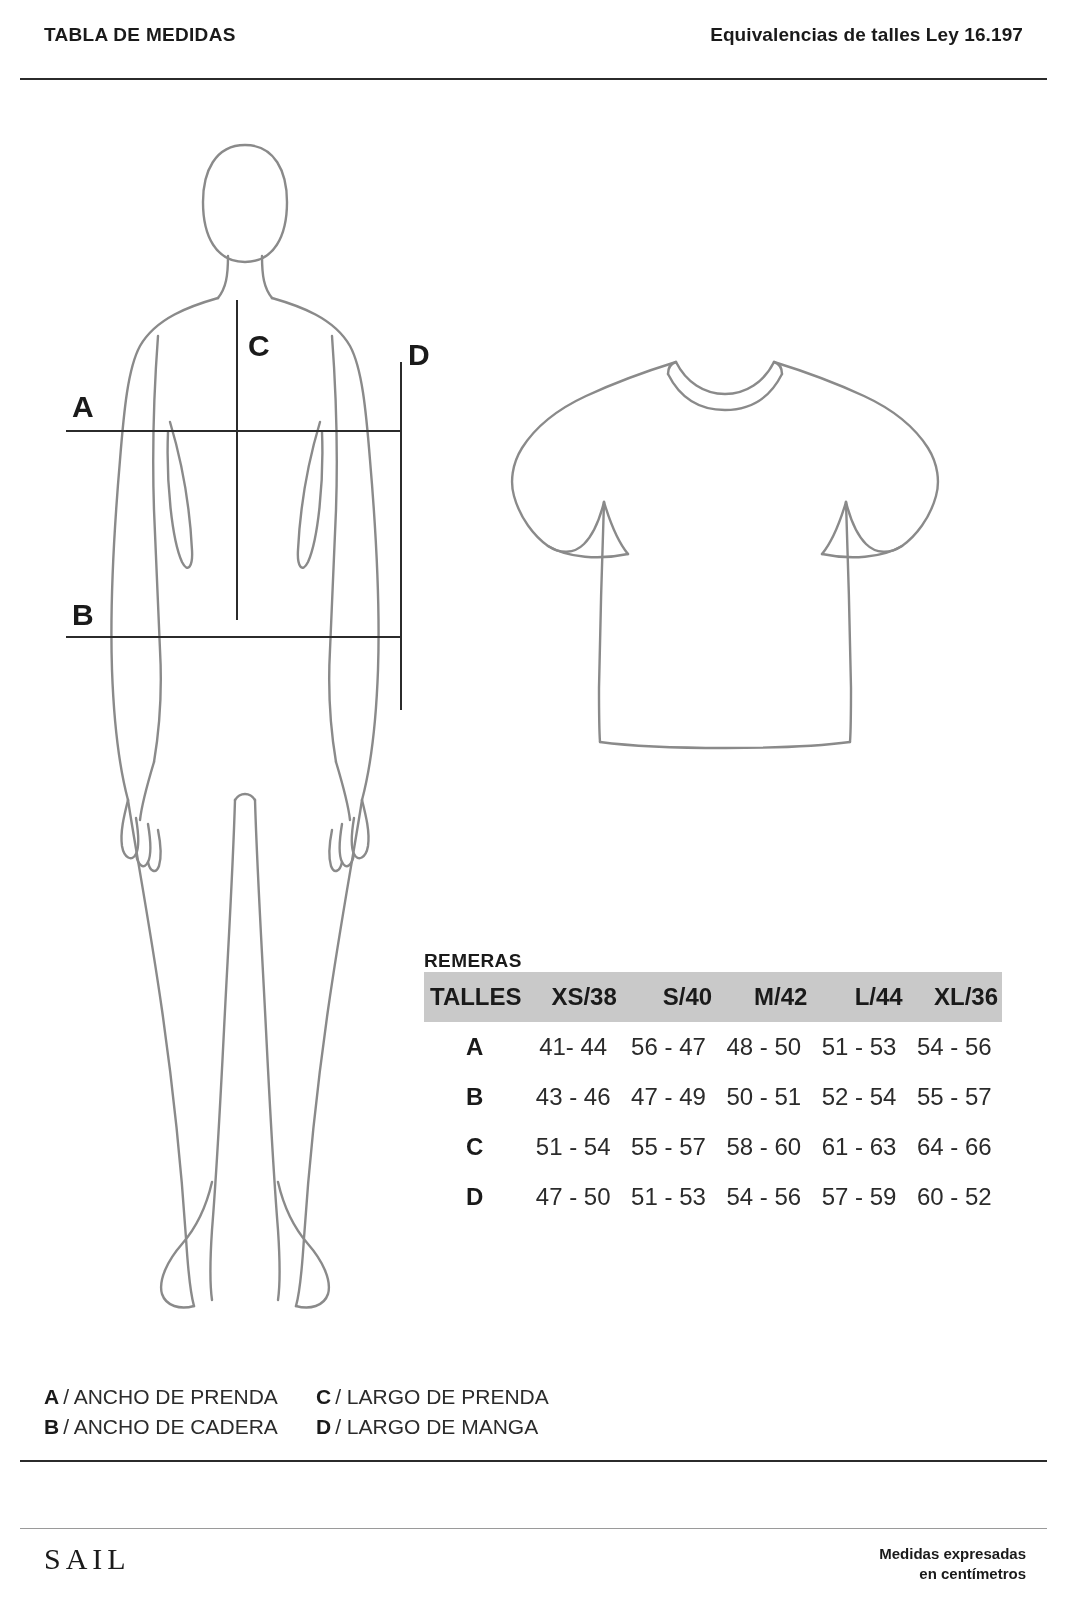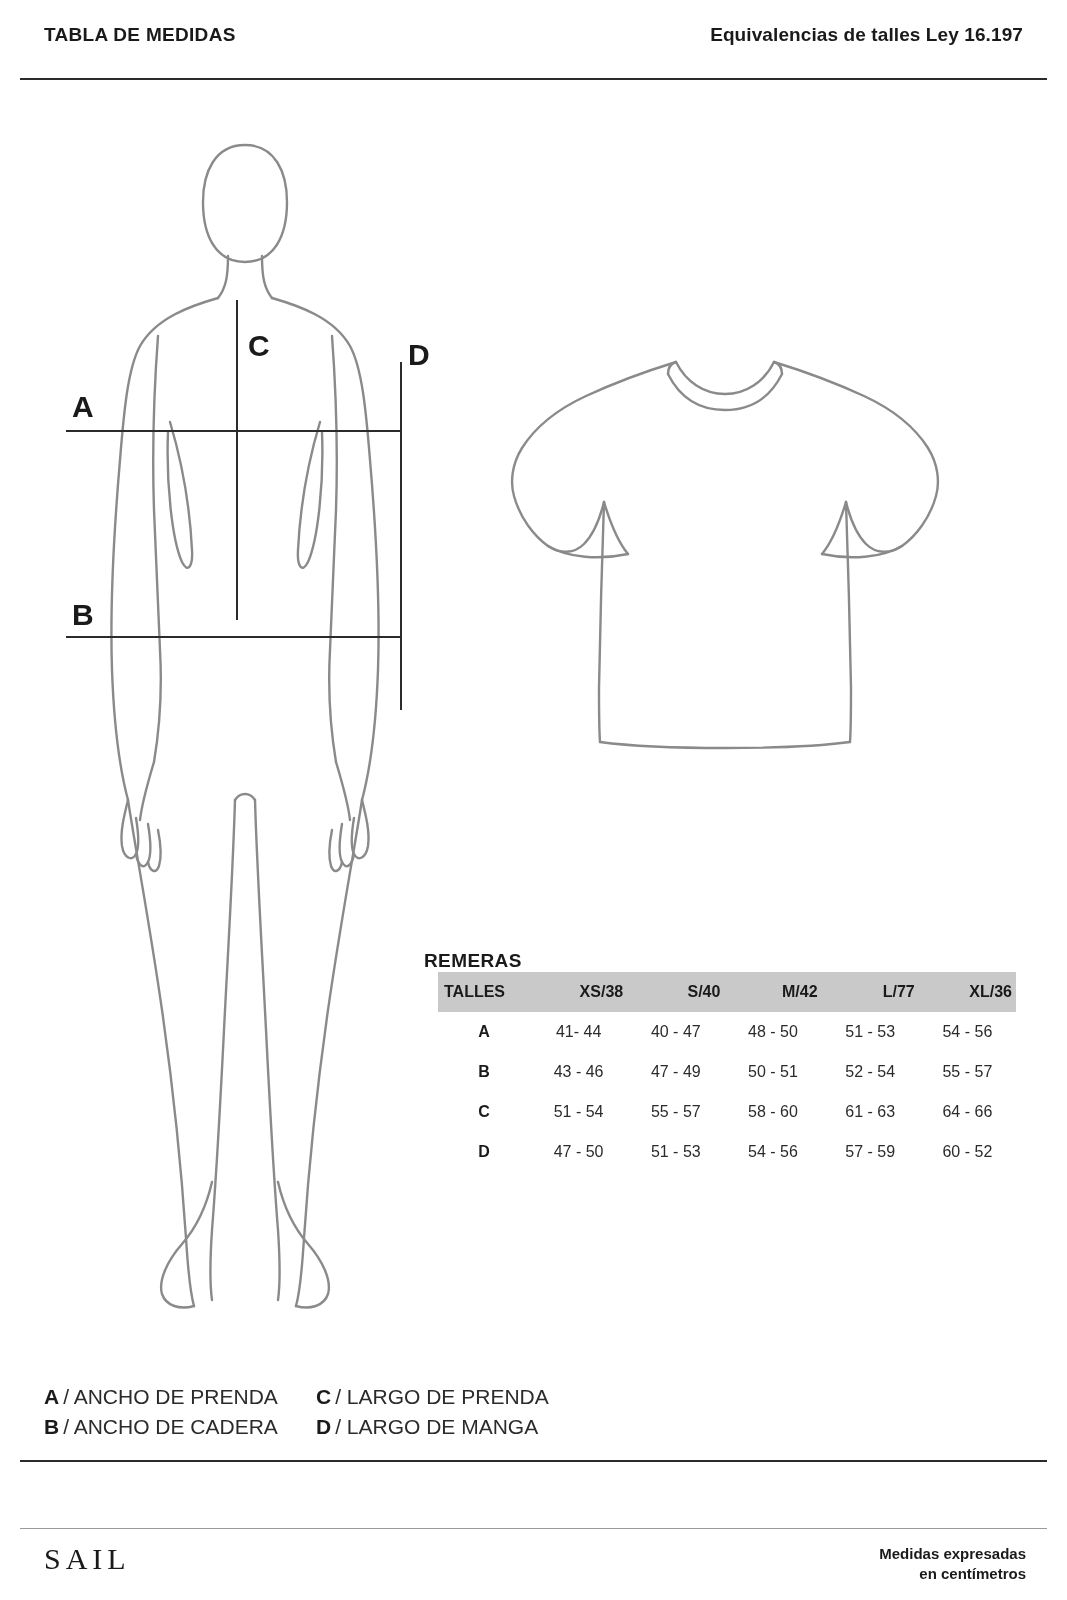--- a/index.html
+++ b/index.html
@@ -100,22 +100,21 @@
     width: 578px;
   }
   .table-caption {
     font-size: 19px;
     font-weight: bold;
     letter-spacing: 0.4px;
   }
   table.size-table {
     border-collapse: collapse;
     width: 578px;
-    font-size: 16px;
-    margin-left: 14px;
+    font-size: 24px;
   }
   table.size-table thead th {
     background: #c9c9c9;
     font-weight: bold;
     padding: 11px 4px;
     text-align: right;
     white-space: nowrap;
   }
   table.size-table thead th.first-col {
     text-align: left;
@@ -259,29 +258,29 @@
 
 <div class="table-section">
   <div class="table-caption">REMERAS</div>
   <table class="size-table">
     <thead>
       <tr>
         <th class="first-col">TALLES</th>
         <th>XS/38</th>
         <th>S/40</th>
         <th>M/42</th>
-        <th>L/77</th>
+        <th>L/44</th>
         <th>XL/36</th>
       </tr>
     </thead>
     <tbody>
       <tr>
         <td class="row-head">A</td>
         <td>41- 44</td>
-        <td>40 - 47</td>
+        <td>56 - 47</td>
         <td>48 - 50</td>
         <td>51 - 53</td>
         <td>54 - 56</td>
       </tr>
       <tr>
         <td class="row-head">B</td>
         <td>43 - 46</td>
         <td>47 - 49</td>
         <td>50 - 51</td>
         <td>52 - 54</td>

